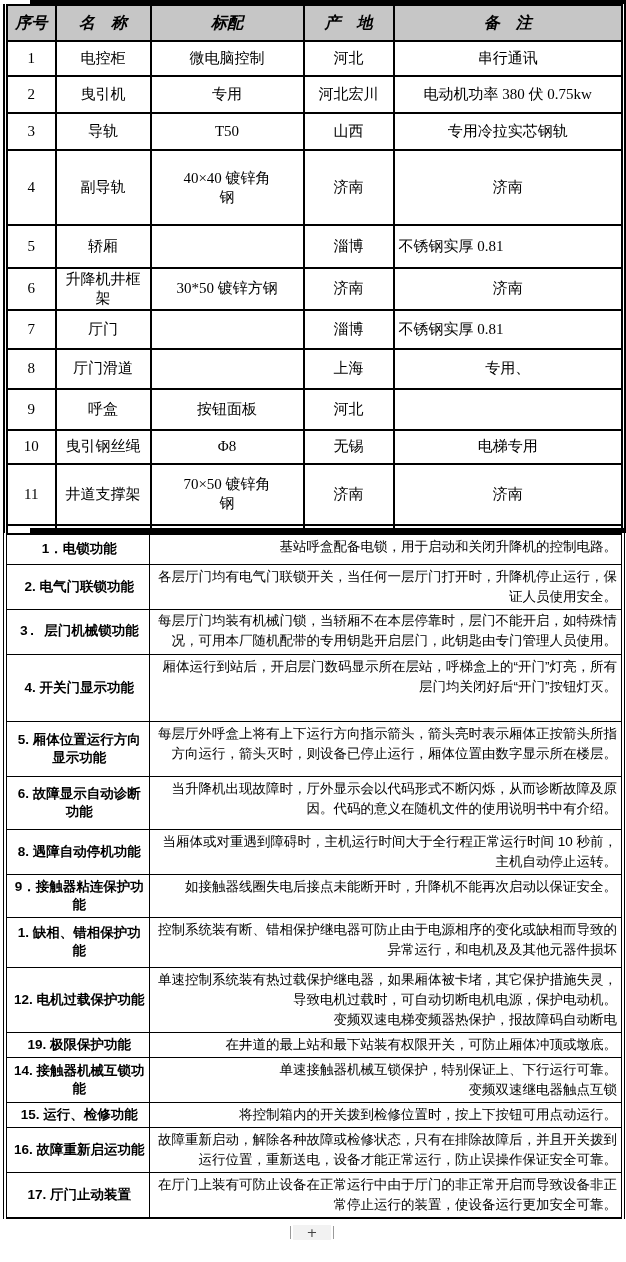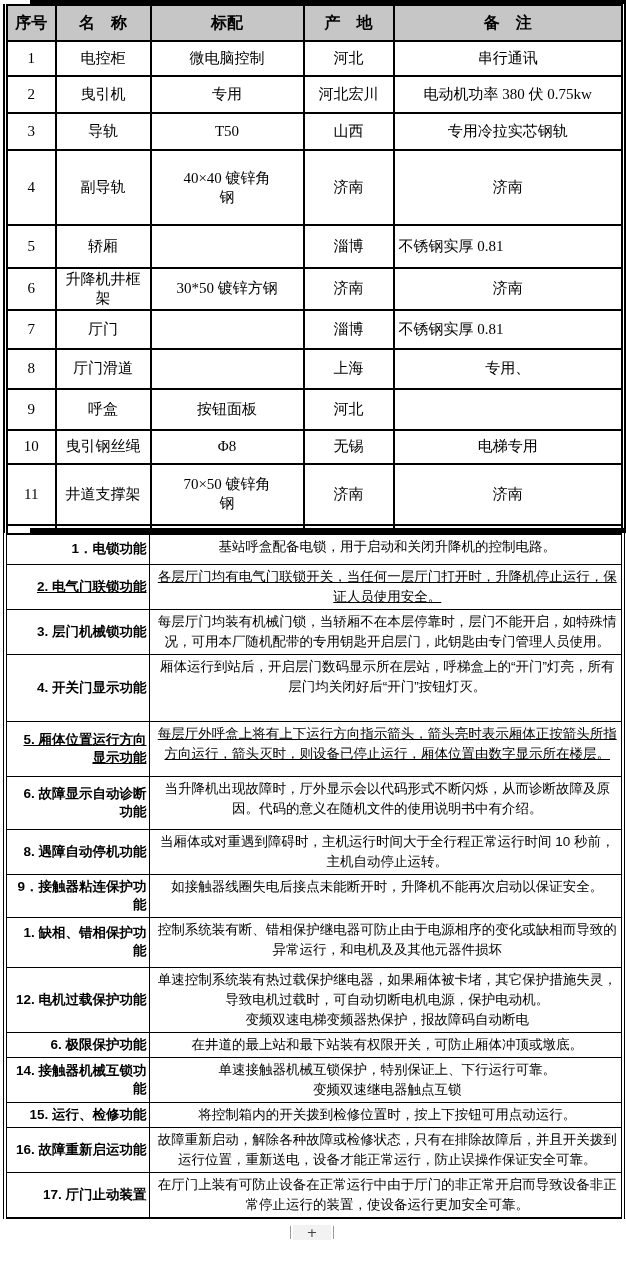--- a/index.html
+++ b/index.html
@@ -49,27 +49,27 @@
     border: 2px solid #000;
     border-left: 4px double #000; border-right: 4px double #000;
   }
   #functions-table td {
     border: 1.5px solid #000;
     overflow: hidden;
   }
   #functions-table td.f-label {
     font-weight: bold;
     vertical-align: middle;
-    text-align: right;
+    text-align: center;
     padding: 1px 2px 1px 5px;
     line-height: 18px;
   }
   #functions-table td.f-desc {
     vertical-align: top;
-    text-align: center;
+    text-align: right;
     padding: 2px 4px 2px 8px;
     white-space: pre-line;
   }
 
   
   #plus-handle {
     position: absolute; left: 290px; top: 1224px;
     width: 44px; height: 17px;
     display: flex; align-items: center; justify-content: space-between;
     cursor: pointer;
@@ -90,21 +90,21 @@
 
 <table id="parts-table">
   <colgroup>
     <col style="width:50px">
       <col style="width:95px">
       <col style="width:153px">
     <col style="width:90px">
       <col style="width:230px">
   </colgroup>
   <thead>
-    <tr id="parts-header-row" style="height: 36px;">
+    <tr id="parts-header-row" style="height: 36px; font-style: italic;">
         <th>序号</th>
         <th>名　称</th>
         <th>标配</th>
         <th>产　地</th>
         <th>备　注</th>
       </tr>
   </thead>
   <tbody id="parts-body">
       <tr style="height: 35px;">
         <td>1</td>
@@ -200,33 +200,33 @@
 <table id="functions-table">
   <colgroup>
     <col style="width:144px">
       <col style="width:474px">
   </colgroup>
   <tbody id="functions-body">
       <tr style="height: 30px;">
         <td class="f-label">1．电锁功能</td>
         <td class="f-desc">基站呼盒配备电锁，用于启动和关闭升降机的控制电路。</td>
       </tr>
-      <tr style="height: 39px; text-decoration: underline;">
+      <tr style="height: 39px;">
         <td class="f-label">2. 电气门联锁功能</td>
         <td class="f-desc">各层厅门均有电气门联锁开关，当任何一层厅门打开时，升降机停止运行，保证人员使用安全。</td>
       </tr>
-      <tr style="height: 43px;">
+      <tr style="height: 43px; font-family: Liberation Mono, monospace;">
         <td class="f-label">3. 层门机械锁功能</td>
         <td class="f-desc">每层厅门均装有机械门锁，当轿厢不在本层停靠时，层门不能开启，如特殊情况，可用本厂随机配带的专用钥匙开启层门，此钥匙由专门管理人员使用。</td>
       </tr>
       <tr style="height: 67px;">
         <td class="f-label">4. 开关门显示功能</td>
         <td class="f-desc">厢体运行到站后，开启层门数码显示所在层站，呼梯盒上的“开门”灯亮，所有层门均关闭好后“开门”按钮灯灭。</td>
       </tr>
-      <tr style="height: 55px; text-decoration: underline;">
+      <tr style="height: 55px;">
         <td class="f-label">5. 厢体位置运行方向显示功能</td>
         <td class="f-desc">每层厅外呼盒上将有上下运行方向指示箭头，箭头亮时表示厢体正按箭头所指方向运行，箭头灭时，则设备已停止运行，厢体位置由数字显示所在楼层。</td>
       </tr>
       <tr style="height: 53px;">
         <td class="f-label">6. 故障显示自动诊断功能</td>
         <td class="f-desc">当升降机出现故障时，厅外显示会以代码形式不断闪烁，从而诊断故障及原因。代码的意义在随机文件的使用说明书中有介绍。</td>
       </tr>
       <tr style="height: 42px;">
         <td class="f-label">8. 遇障自动停机功能</td>
         <td class="f-desc">当厢体或对重遇到障碍时，主机运行时间大于全行程正常运行时间 10 秒前，主机自动停止运转。</td>
@@ -238,21 +238,21 @@
       <tr style="height: 50px;">
         <td class="f-label">1. 缺相、错相保护功能</td>
         <td class="f-desc">控制系统装有断、错相保护继电器可防止由于电源相序的变化或缺相而导致的异常运行，和电机及及其他元器件损坏</td>
       </tr>
       <tr style="height: 65px;">
         <td class="f-label">12. 电机过载保护功能</td>
         <td class="f-desc">单速控制系统装有热过载保护继电器，如果厢体被卡堵，其它保护措施失灵，导致电机过载时，可自动切断电机电源，保护电动机。
 变频双速电梯变频器热保护，报故障码自动断电</td>
       </tr>
       <tr style="height: 20px;">
-        <td class="f-label">6.  极限保护功能</td>
+        <td class="f-label">19.  极限保护功能</td>
         <td class="f-desc">在井道的最上站和最下站装有权限开关，可防止厢体冲顶或墩底。</td>
       </tr>
       <tr style="height: 34px; margin-top: 16px;">
         <td class="f-label">14. 接触器机械互锁功能</td>
         <td class="f-desc">单速接触器机械互锁保护，特别保证上、下行运行可靠。
 变频双速继电器触点互锁</td>
       </tr>
       <tr style="height: 16px;">
         <td class="f-label">15.  运行、检修功能</td>
         <td class="f-desc">将控制箱内的开关拨到检修位置时，按上下按钮可用点动运行。</td>

